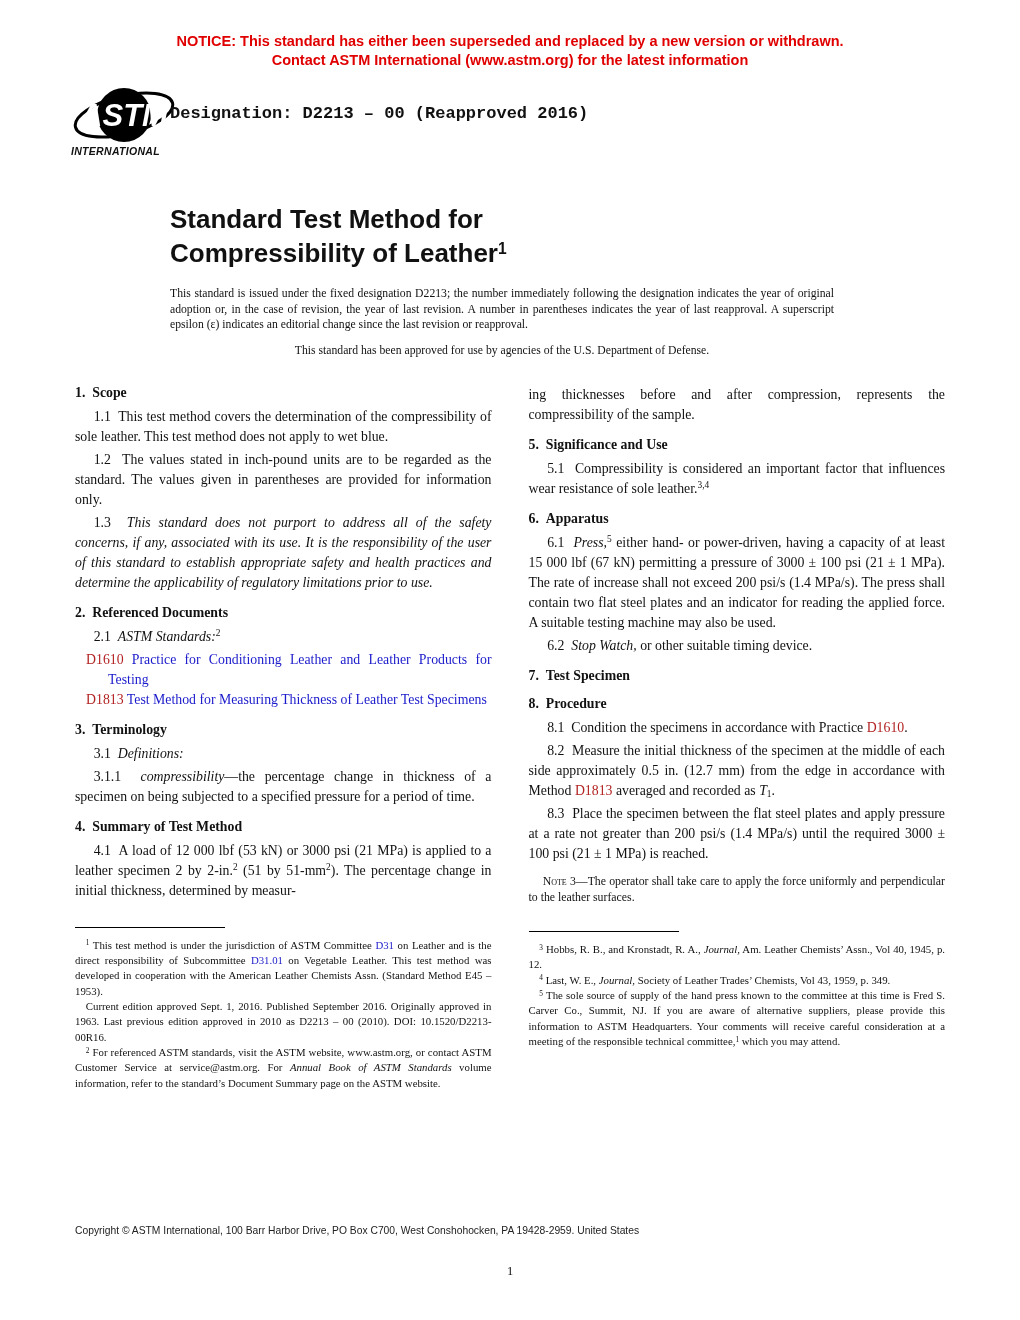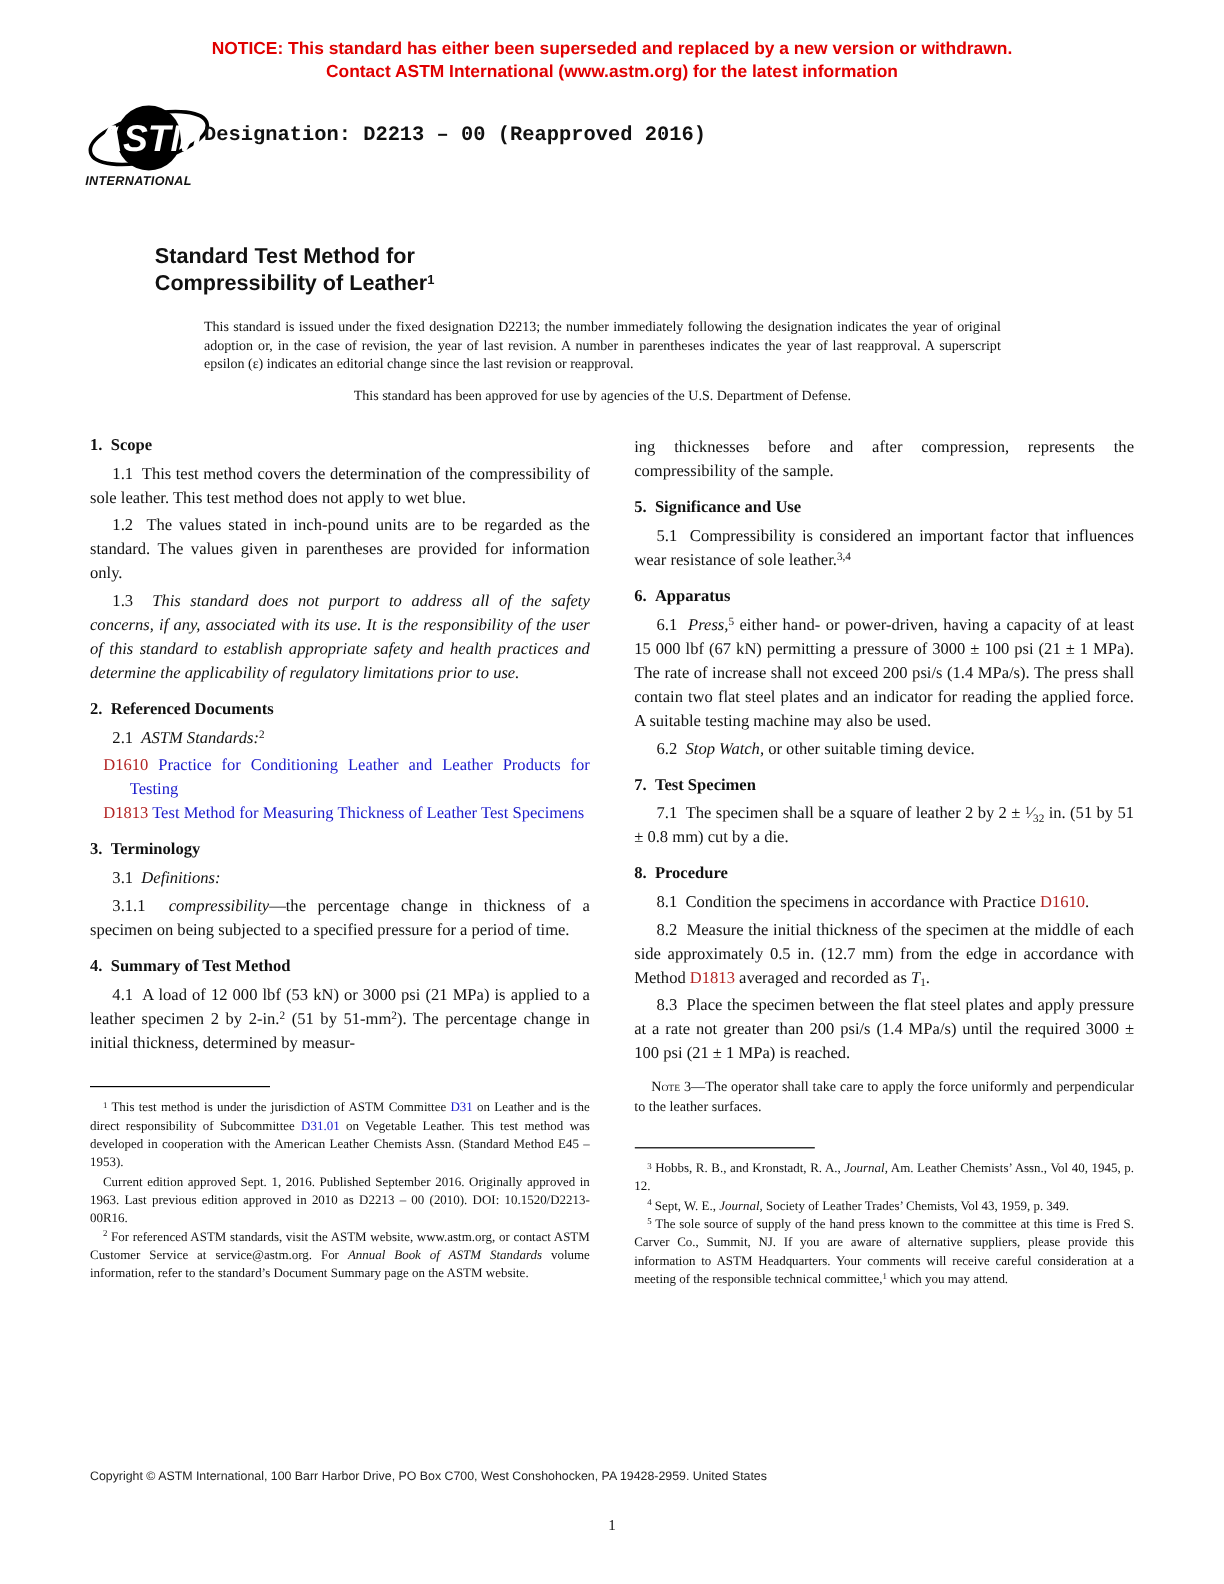--- a/index.html
+++ b/index.html
@@ -18,23 +18,23 @@
   .logo svg{display:block;margin:0 auto;}
   .logo-caption{
     font-family:"Liberation Sans", sans-serif;font-style:italic;font-weight:bold;
     font-size:10.5px;margin-top:-3px;letter-spacing:0.3px;
   }
   .designation{
     position:absolute;left:95px;top:18px;
     font-family:Liberation Mono, monospace;font-weight:bold;font-size:17px;
   }
   .title{
-    margin:30px 0 0 54px;
+    margin:30px 0 0 95px;
     font-family:"Liberation Sans", sans-serif;font-weight:bold;
-    font-size:18px;line-height:1.32;
+    font-size:26px;line-height:1.32;
   }
   .preamble{margin:16px 111px 0 95px;font-size:11.7px;line-height:1.33;text-align:justify;}
   .preamble .approved{margin-top:10px;text-align:center;}
   .columns{display:flex;gap:37px;margin-top:26px;}
   .col{width:425px;}
   .blk{font-size:13.8px;}
   .blk.h{font-weight:bold;margin:12px 0 6px;}
   .blk.h:first-child{margin-top:0;}
   .blk.p{text-align:justify;text-indent:1.35em;margin:3px 0;line-height:1.45;}
   .blk.pc{text-align:justify;text-indent:0;margin:0 0 3px;line-height:1.45;}
@@ -107,28 +107,27 @@
         <div class="blk fn"><span class="s-sup">2</span><span> For referenced ASTM standards, visit the ASTM website, www.astm.org, or contact ASTM Customer Service at service@astm.org. For </span><span class="s-i">Annual Book of ASTM Standards</span><span> volume information, refer to the standard’s Document Summary page on the ASTM website.</span></div>
       </div>
     <div class="col">
         <div class="blk pc"><span>ing thicknesses before and after compression, represents the compressibility of the sample.</span></div>
         <div class="blk h">5.&nbsp;&nbsp;Significance and Use</div>
         <div class="blk p"><span>5.1&nbsp; Compressibility is considered an important factor that influences wear resistance of sole leather.</span><span class="s-sup">3,4</span></div>
         <div class="blk h">6.&nbsp;&nbsp;Apparatus</div>
         <div class="blk p"><span>6.1&nbsp; </span><span class="s-i">Press,</span><span class="s-sup">5</span><span> either hand- or power-driven, having a capacity of at least 15&nbsp;000 lbf (67 kN) permitting a pressure of 3000 ± 100 psi (21 ± 1 MPa). The rate of increase shall not exceed 200 psi/s (1.4 MPa/s). The press shall contain two flat steel plates and an indicator for reading the applied force. A suitable testing machine may also be used.</span></div>
         <div class="blk p"><span>6.2&nbsp; </span><span class="s-i">Stop Watch,</span><span> or other suitable timing device.</span></div>
         <div class="blk h">7.&nbsp;&nbsp;Test Specimen</div>
-        <div class="blk p"><span>7.1&nbsp; The specimen shall be a square of leather 2 by 2 ± </span><span class="s-sup">1</span><span>⁄</span><span class="s-sub">32</span><span> in. (51 by 51 ± 0.8 mm) cut by a die.</span></div>
         <div class="blk h">8.&nbsp;&nbsp;Procedure</div>
         <div class="blk p"><span>8.1&nbsp; Condition the specimens in accordance with Practice </span><span class="s-rlink">D1610</span><span>.</span></div>
         <div class="blk p"><span>8.2&nbsp; Measure the initial thickness of the specimen at the middle of each side approximately 0.5 in. (12.7 mm) from the edge in accordance with Method </span><span class="s-rlink">D1813</span><span> averaged and recorded as </span><span class="s-i">T</span><span class="s-sub">1</span><span>.</span></div>
         <div class="blk p"><span>8.3&nbsp; Place the specimen between the flat steel plates and apply pressure at a rate not greater than 200 psi/s (1.4 MPa/s) until the required 3000 ± 100 psi (21 ± 1 MPa) is reached.</span></div>
         <div class="blk note"><span class="s-sc">Note 3—</span><span>The operator shall take care to apply the force uniformly and perpendicular to the leather surfaces.</span></div>
         <div class="blk rule"></div>
         <div class="blk fn"><span class="s-sup">3</span><span> Hobbs, R. B., and Kronstadt, R. A., </span><span class="s-i">Journal,</span><span> Am. Leather Chemists’ Assn., Vol 40, 1945, p. 12.</span></div>
-        <div class="blk fn"><span class="s-sup">4</span><span> Sept, W. E., </span><span class="s-i">Journal,</span><span> Society of Leather Trades’ Chemists, Vol 43, 1959, p. 349.</span></div>
+        <div class="blk fn"><span class="s-sup">4</span><span> Last, W. E., </span><span class="s-i">Journal,</span><span> Society of Leather Trades’ Chemists, Vol 43, 1959, p. 349.</span></div>
         <div class="blk fn"><span class="s-sup">5</span><span> The sole source of supply of the hand press known to the committee at this time is Fred S. Carver Co., Summit, NJ. If you are aware of alternative suppliers, please provide this information to ASTM Headquarters. Your comments will receive careful consideration at a meeting of the responsible technical committee,</span><span class="s-sup">1</span><span> which you may attend.</span></div>
       </div>
   </div>
 </div>
 
 <div class="copyright">Copyright © ASTM International, 100 Barr Harbor Drive, PO Box C700, West Conshohocken, PA 19428-2959. United States</div>
 <div class="pagenum">1</div>
 
 </body></html>

